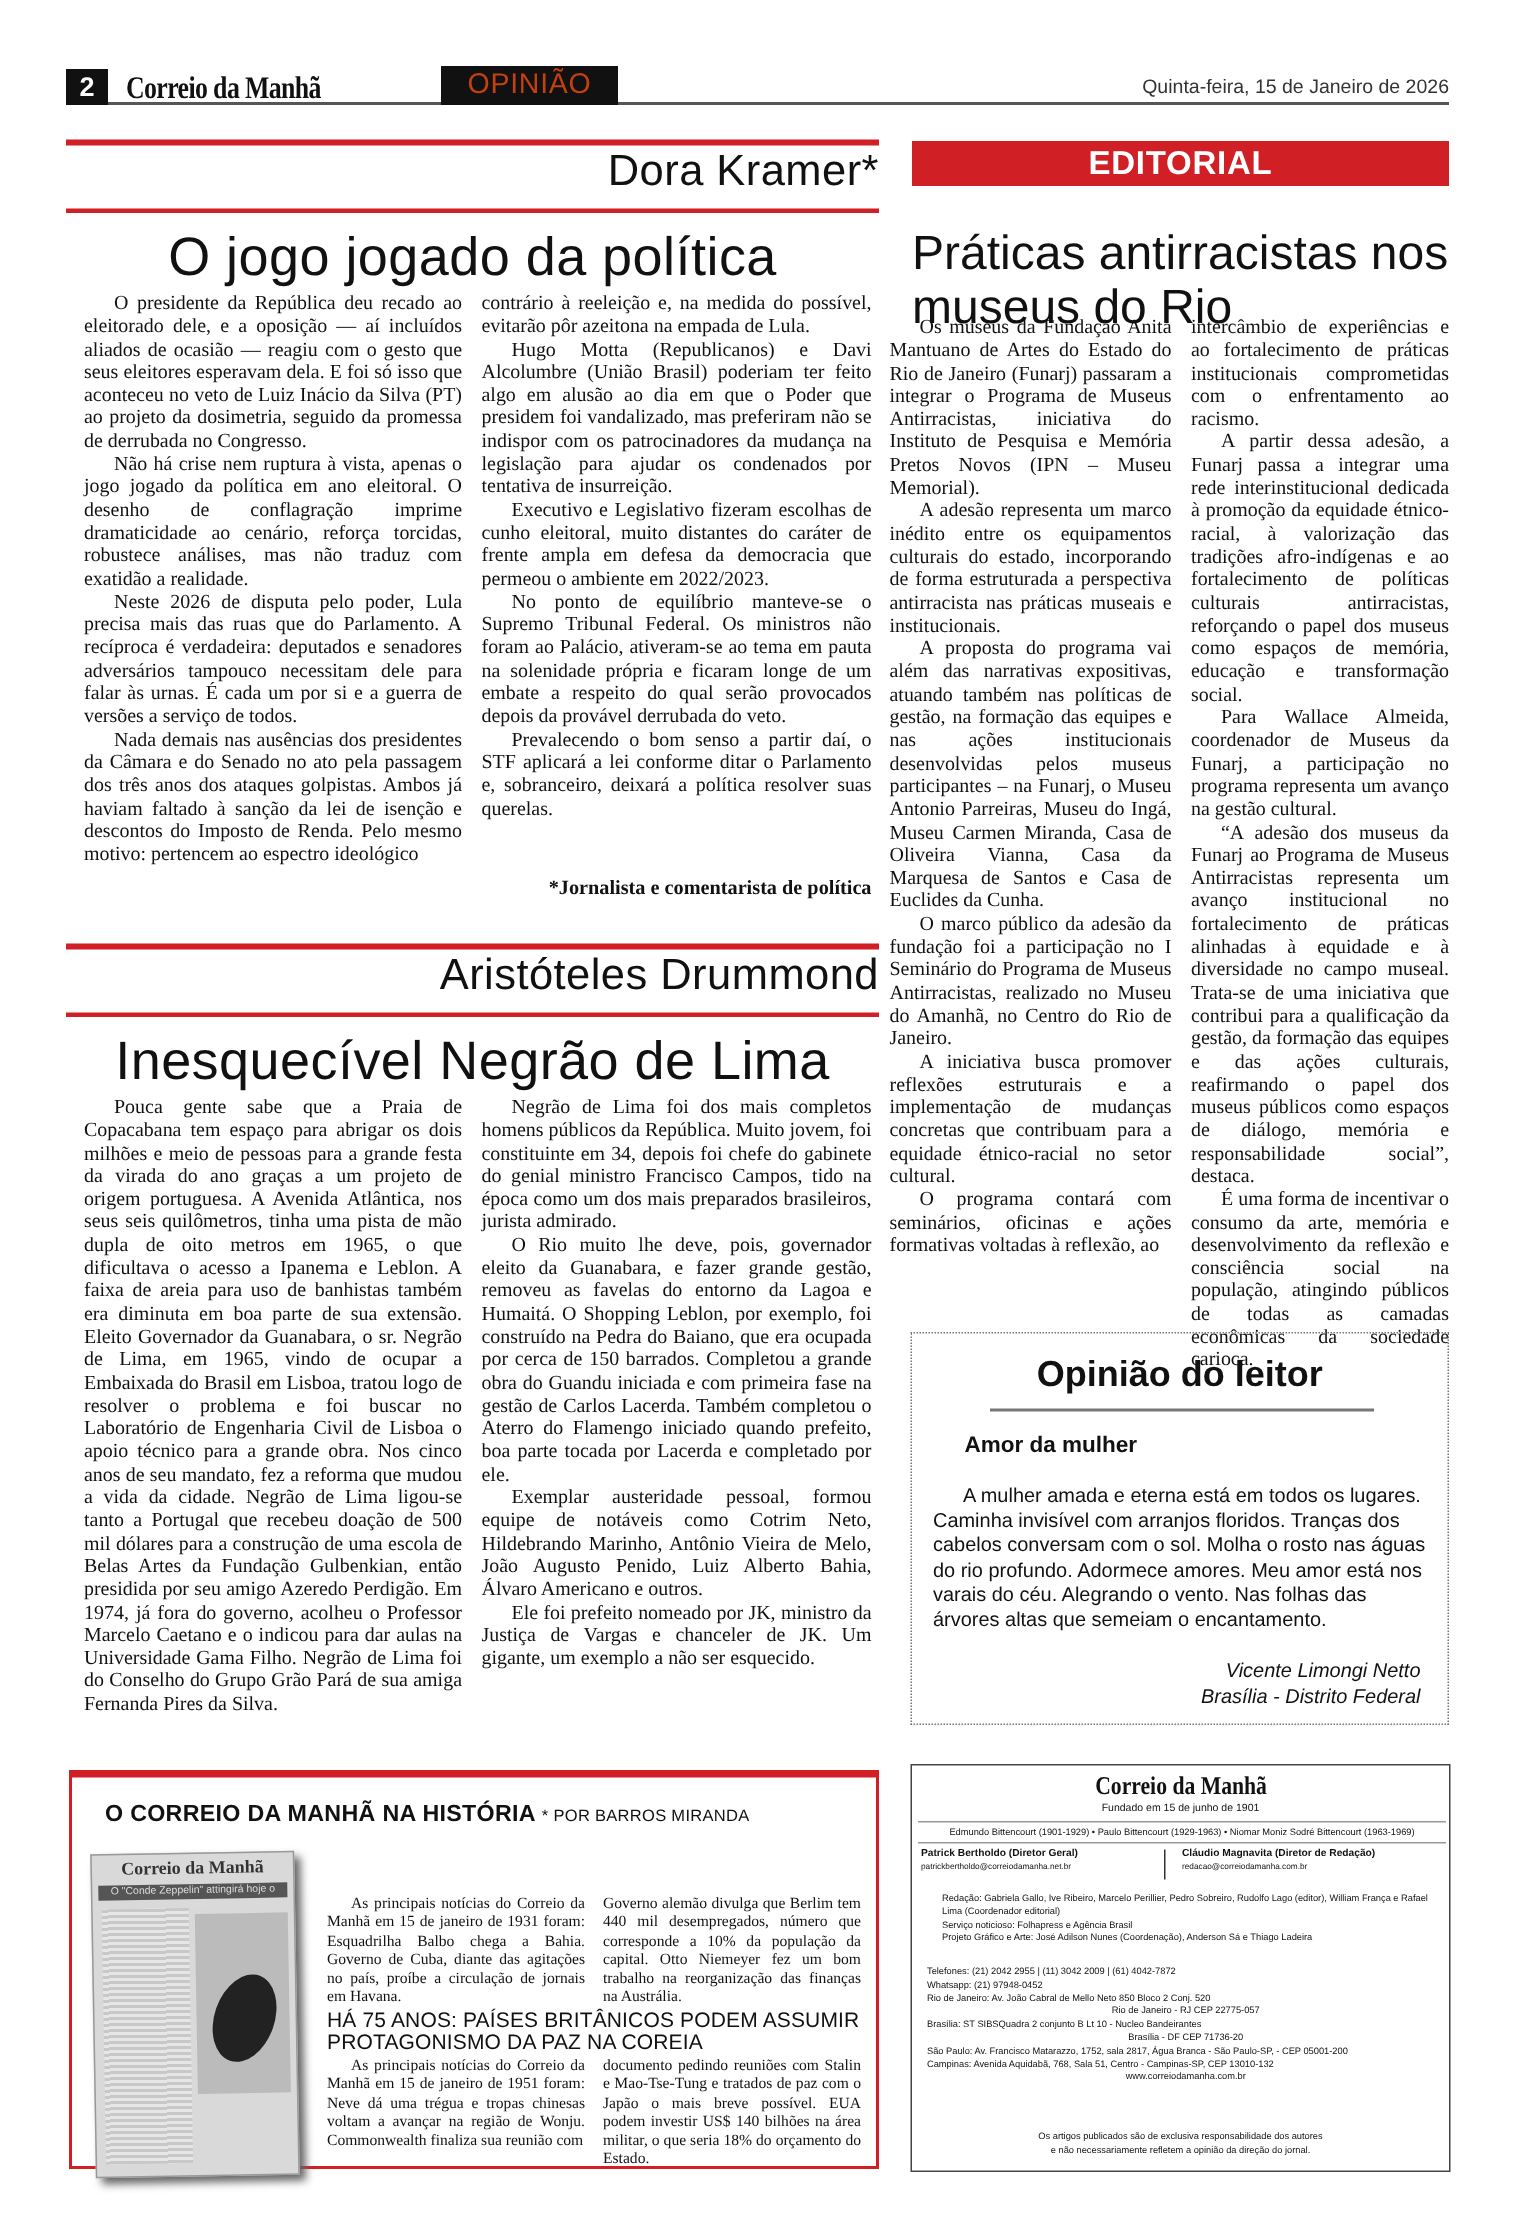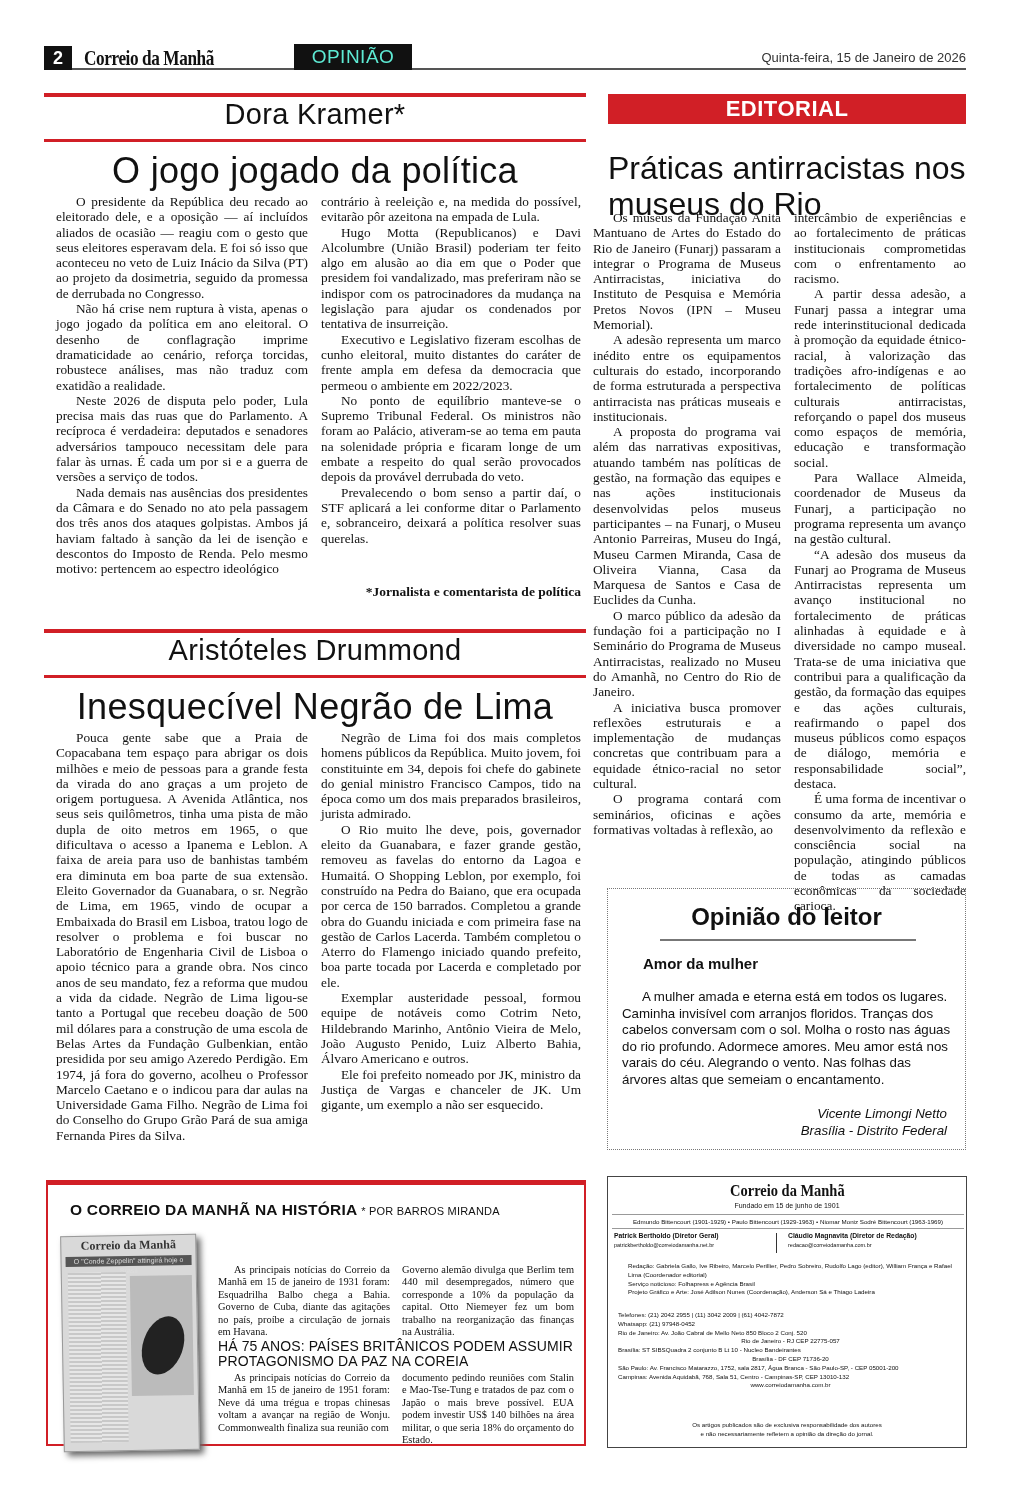--- a/index.html
+++ b/index.html
@@ -5,27 +5,27 @@
   * { box-sizing: border-box; margin: 0; padding: 0; }
   body { width: 1010px; height: 1488px; background: #fff; position: relative; overflow: hidden; color: #111; }
   .sans { font-family: "Liberation Sans", "DejaVu Sans", sans-serif; }
   .serif { font-family: "Liberation Serif", "DejaVu Serif", serif; }
   .abs { position: absolute; }
 
   
   .topbar { left: 44px; top: 46px; width: 922px; height: 24px; border-bottom: 2px solid #555; }
   .pagenum { left: 0; top: 0; width: 28px; height: 24px; background: #111; color: #fff; font-size: 18px; font-weight: bold; text-align: center; line-height: 24px; }
   .masthead { left: 40px; top: 0; font-size: 21px; font-weight: bold; letter-spacing: -0.5px; line-height: 24px; transform: scaleX(0.82); transform-origin: left; }
-  .section { left: 250px; top: -2px; width: 118px; height: 26px; background: #111; color: #5eead4; font-size: 19px; text-align: center; line-height: 26px; letter-spacing: 0.5px; }
+  .section { left: 250px; top: -2px; width: 118px; height: 26px; background: #111; color: #c2410c; font-size: 19px; text-align: center; line-height: 26px; letter-spacing: 0.5px; }
   .dateline { right: 0; top: 4px; font-size: 13px; color: #333; }
 
   .redrule { background: #d11f26; height: 4px; }
   .redrule-thin { background: #d11f26; height: 3px; }
 
-  .author { font-size: 29px; font-weight: 500; text-align: center; letter-spacing: 0.3px; }
+  .author { font-size: 29px; font-weight: 500; text-align: right; letter-spacing: 0.3px; }
   .headline { font-size: 36px; text-align: center; font-weight: normal; letter-spacing: 0.3px; }
 
   .col { font-size: 13.3px; line-height: 15.3px; text-align: justify; hyphens: auto; }
   .col p { text-indent: 20px; }
   .col-narrow { font-size: 13.3px; line-height: 15.3px; text-align: justify; }
   .col-narrow p { text-indent: 20px; }
   .sig { font-weight: bold; text-align: right; font-size: 13.5px; }
 
   .editorial-band { left: 608px; top: 94px; width: 358px; height: 30px; background: #d11f26; color: #fff; text-align: center; font-size: 22px; font-weight: bold; line-height: 30px; letter-spacing: 0.5px; }
   .ed-headline { left: 608px; top: 134px; width: 358px; font-size: 32px; text-align: left; line-height: 36px; margin-top: 16px; }

